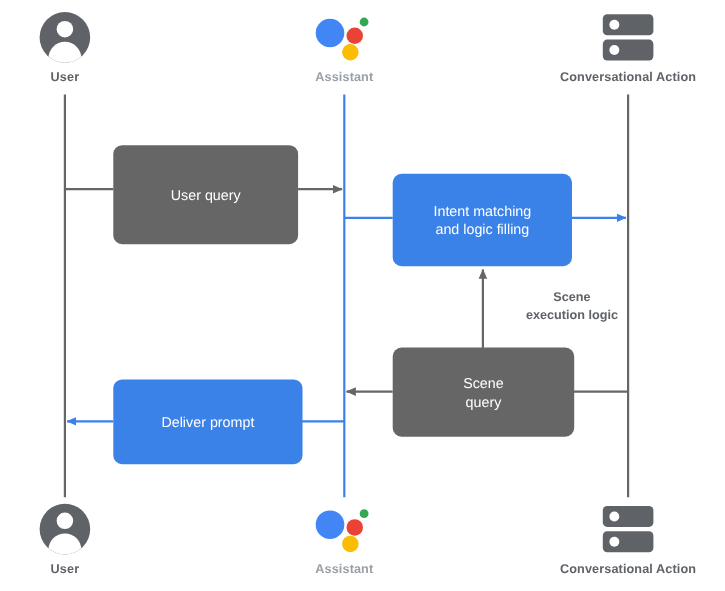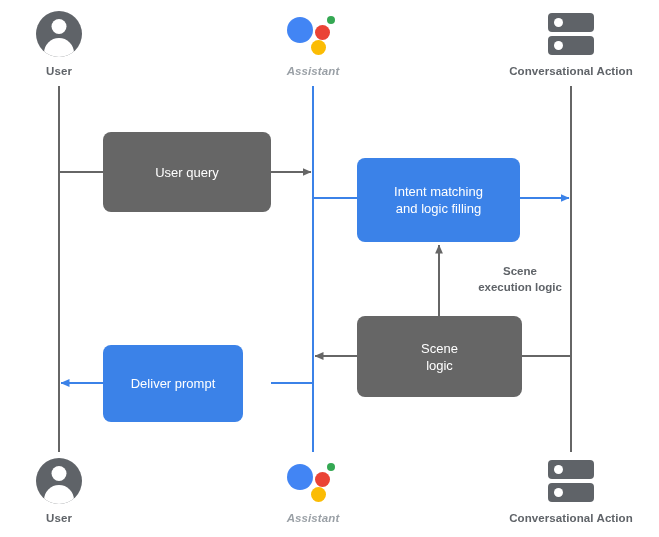--- a/index.html
+++ b/index.html
@@ -33,21 +33,20 @@
   }
   .actor-label {
     font-size: 11.5px;
     font-weight: bold;
     letter-spacing: 0.1px;
     margin-top: 5px;
     color: #5f6368;
   }
   .actor-label.muted {
     color: #9aa0a6;
-    font-style: italic;
   }
   .actor-icon {
     height: 52px;
     display: flex;
     align-items: center;
     justify-content: center;
   }
 
   
   .person-icon {
@@ -212,39 +211,39 @@
   <div class="actor" style="left:471px; top:8px;">
     <div class="actor-icon">
       <div class="server-icon">
         <b class="top"></b>
         <b class="bot"></b>
       </div>
     </div>
     <div class="actor-label">Conversational Action</div>
   </div>
 
-  <div class="box gray" style="left:103px; top:132px; width:168px; height:80px;">
+  <div class="box gray" style="left:103px; top:132px; width:168px; height:90px;">
     <span>User query</span>
   </div>
 
   <div class="box blue" style="left:357px; top:158px; width:163px; height:84px;">
     <span>
       <span>Intent matching</span><br>
       <span>and logic filling</span>
     </span>
   </div>
 
   <div class="box gray" style="left:357px; top:316px; width:165px; height:81px;">
     <span>
       <span>Scene</span><br>
-      <span>logic</span>
+      <span>query</span>
     </span>
   </div>
 
-  <div class="box blue" style="left:103px; top:345px; width:140px; height:77px;">
+  <div class="box blue" style="left:103px; top:345px; width:172px; height:77px;">
     <span>Deliver prompt</span>
   </div>
 
   <div class="annotation" style="left:455px; top:263px; width:130px;">
     <span>Scene</span><br>
     <span>execution logic</span>
   </div>
 
   <div class="actor" style="left:-41px; top:455px;">
     <div class="actor-icon">

